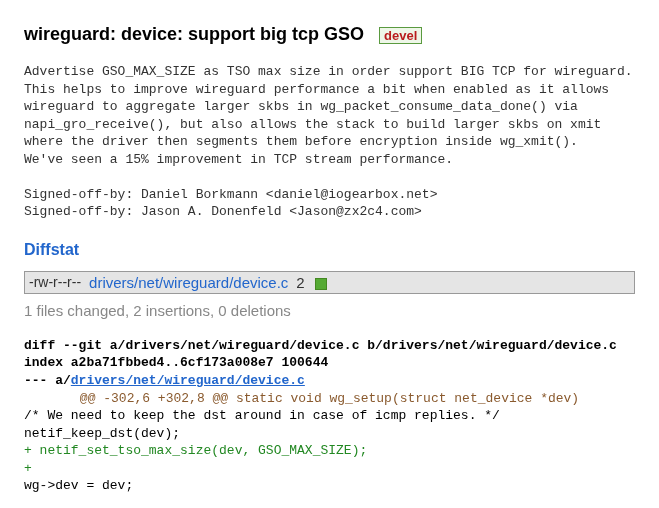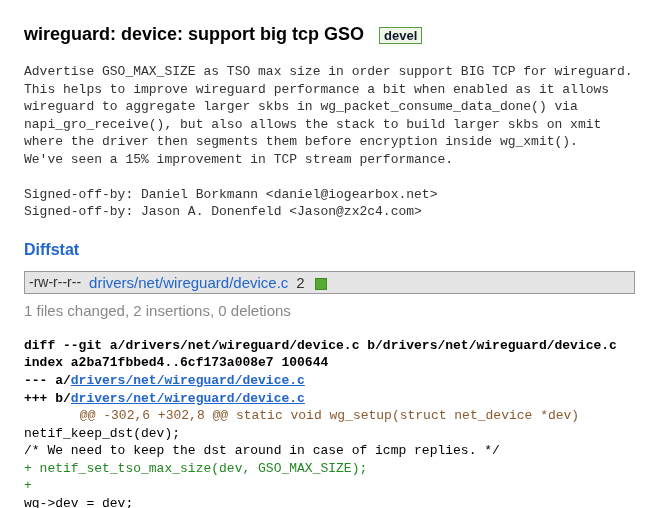--- a/index.html
+++ b/index.html
@@ -12,21 +12,21 @@
   }
   h1 {
     font-size: 18px;
     font-weight: 700;
     margin: 0 0 10px 0;
     color: #000;
   }
   .tag {
     display: inline-block;
     border: 1px solid #5a9a3f;
-    color: #0f172a;
+    color: #b91c1c;
     background: #eef7e8;
     font-size: 13px;
     font-weight: 700;
     padding: 0 4px;
     margin-left: 10px;
   }
   .commit-msg {
     font-family: "Courier New", Courier, monospace;
     font-size: 13px;
     white-space: pre-wrap;
@@ -113,21 +113,20 @@
   </tr>
 </tbody>
   </table>
 
 <div class="summary">1 files changed, 2 insertions, 0 deletions</div>
 
 <div class="diff">
   <div class="head">diff --git a/drivers/net/wireguard/device.c b/drivers/net/wireguard/device.c</div>
   <div class="head">index a2ba71fbbed4..6cf173a008e7 100644</div>
   <div class="head"><span>--- a/</span><a href="#">drivers/net/wireguard/device.c</a></div>
-  <div class="head"><span>+++ b/</span><a href="#">drivers/net/wireguard/device.c</a></div>
   <div class="hunk">@@ -302,6 +302,8 @@ static void wg_setup(struct net_device *dev)</div>
+  <div class="ctx">        /* We need to keep the dst around in case of icmp replies. */</div>
   <div class="ctx">        netif_keep_dst(dev);</div>
-  <div class="ctx">        /* We need to keep the dst around in case of icmp replies. */</div>
   <div class="ctx"></div>
   <div class="add">+       netif_set_tso_max_size(dev, GSO_MAX_SIZE);</div>
   <div class="add">+</div>
   <div class="ctx">        wg-&gt;dev = dev;</div>
 </div>
 
 </body></html>

